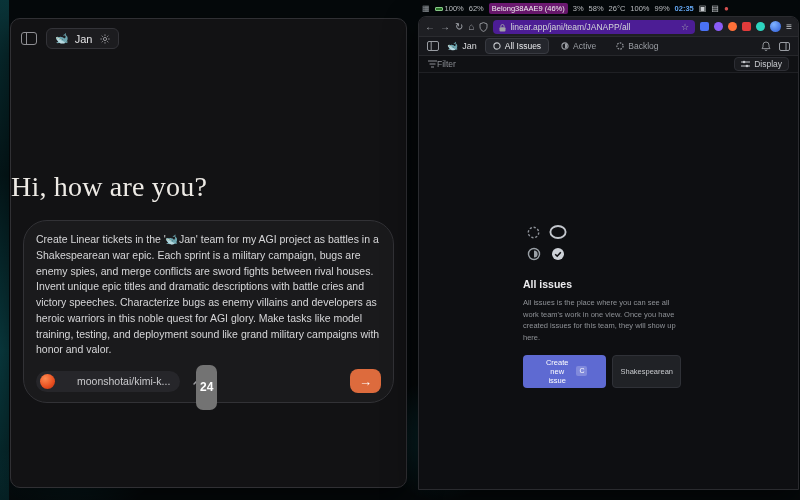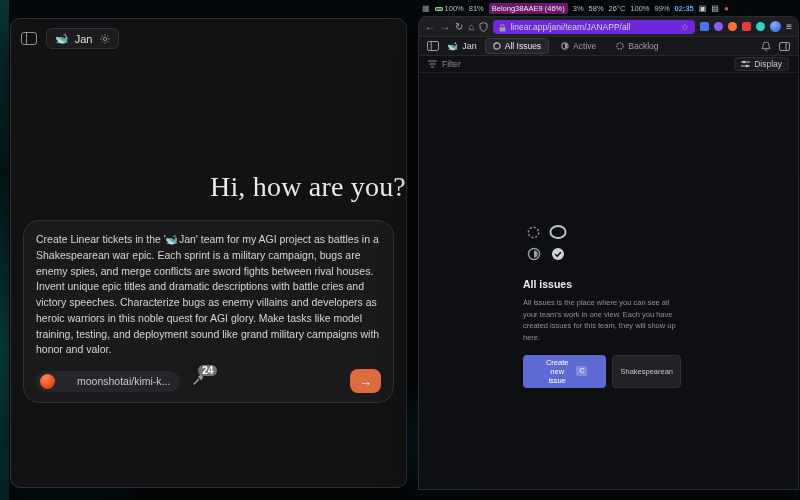--- a/index.html
+++ b/index.html
@@ -18,34 +18,34 @@
 
   
   .chat-window { position:absolute; left:10px; top:18px; width:397px; height:470px;
     background:#121214; border:1px solid #303034; border-radius:10px;
     box-shadow:0 12px 32px rgba(0,0,0,.55); overflow:hidden; }
   .chat-titlebar { display:flex; align-items:center; gap:9px; padding:9px 10px 4px; }
   .icon-btn { display:inline-flex; align-items:center; justify-content:center; cursor:pointer; }
   .team-pill { display:flex; align-items:center; gap:6px; background:#1c1c1f; border:1px solid #333338;
     border-radius:6px; padding:3px 8px; font-size:11px; color:#e2e2e4; cursor:pointer; }
   .team-pill .gear { display:inline-flex; margin-left:2px; }
-  .greeting { text-align:right; margin-top:118px; }
+  .greeting { text-align:left; margin-top:118px; }
   .greeting h1 { font-family:"Liberation Serif", serif; font-weight:500; font-size:28px; color:#edeae5; letter-spacing:.2px; }
   .greeting .sub { margin-top:11px; font-size:12.5px; color:#8e8e93; }
-  .composer { margin:17px 12px 0; background:#1a1a1c; border:1px solid #323236; border-radius:16px;
+  .composer { margin:17px 12px 0; background:#1a1a1c; border:1px solid #323236; border-radius:24px;
     padding:11px 12px 9px; }
   .prompt-text { font-size:10.5px; line-height:1.5; color:#d7d7d9; }
   .composer-row { display:flex; align-items:center; margin-top:11px; gap:12px; }
   .model-pill { display:flex; align-items:center; gap:22px; background:#26262a; border-radius:14px;
     padding:3px 10px 3px 4px; font-size:10.5px; color:#c9c9cc; cursor:pointer; }
   .model-dot { width:15px; height:15px; border-radius:50%;
     background:radial-gradient(circle at 35% 30%,#ff8a50,#e84e1f 60%,#b23113); display:inline-block; }
   .tools { position:relative; display:inline-flex; align-items:center; cursor:pointer; }
   .tools .badge { position:absolute; top:-7px; right:-12px; background:#737373; color:#fff;
-    font-size:10px; line-height:11px; padding:0 4px; border-radius:7px; font-weight:bold; }
+    font-size:12px; line-height:11px; padding:17px 4px; border-radius:7px; font-weight:bold; }
   .send { margin-left:auto; width:31px; height:24px; border:none; border-radius:8px; background:#dd6b3d;
     color:#fff; font-size:13px; display:flex; align-items:center; justify-content:center; cursor:pointer; }
 
   
   .system-bar { position:absolute; left:419px; top:2px; width:379px; height:13px;
     display:flex; align-items:center; gap:5px; font-size:7.5px; color:#c3c6ca; padding:0 3px; }
   .sys-item { white-space:nowrap; }
   .sys-icon { display:inline-block; font-size:8px; color:#9aa0a6; }
   .batt { display:inline-block; width:8px; height:4px; border:1px solid #8fd48f; border-radius:1px; background:#2f7d2f; margin-right:2px; }
   .wifi-badge { background:#701a75; color:#fff; border-radius:2px; padding:0 3px; line-height:11px; }
@@ -53,21 +53,21 @@
   .tray-glyph { color:#d6d9dd; font-size:8px; }
   .tray-red { color:#e25555; }
 
   
   .browser-window { position:absolute; left:418px; top:16px; width:381px; height:474px;
     background:#0e0f12; border:1px solid #2a2b2f; border-radius:8px 8px 0 0; overflow:hidden;
     box-shadow:0 12px 32px rgba(0,0,0,.55); display:flex; flex-direction:column; }
   .browser-toolbar { height:20px; background:#1e1f23; border-bottom:1px solid #2a2b2f;
     display:flex; align-items:center; gap:5px; padding:0 6px; flex:0 0 auto; }
   .nav-glyph { font-size:10px; color:#a7aab0; cursor:pointer; line-height:1; }
-  .address-bar { flex:1; height:14px; background:#6d28d9; border-radius:4px; display:flex;
+  .address-bar { flex:1; height:14px; background:#4c1d95; border-radius:4px; display:flex;
     align-items:center; gap:4px; padding:0 6px; min-width:0; cursor:text; }
   .address-bar .url { font-size:8.5px; color:#d3d5d9; white-space:nowrap; overflow:hidden; text-overflow:ellipsis; flex:1; }
   .addr-star { font-size:9px; color:#a7aab0; cursor:pointer; }
   .ext { width:9px; height:9px; border-radius:2px; display:inline-block; cursor:pointer; }
   .ext.round { border-radius:50%; }
   .ext-blue { background:#4a72f5; } .ext-purple { background:#8a5cf6; }
   .ext-orange { background:#ff7139; } .ext-red { background:#e23b3b; } .ext-teal { background:#2dd4bf; }
   .avatar { width:11px; height:11px; border-radius:50%; background:radial-gradient(circle at 35% 30%,#7fb2ff,#2d5bd6); cursor:pointer; }
   .menu-glyph { font-size:10px; color:#c3c6ca; cursor:pointer; }
 
@@ -75,21 +75,21 @@
     display:flex; align-items:center; gap:8px; padding:0 8px; flex:0 0 auto; }
   .linear-team { display:flex; align-items:center; gap:4px; font-size:9px; color:#d9dadd; cursor:pointer; }
   .tabs { display:flex; align-items:center; gap:4px; }
   .tab { display:flex; align-items:center; gap:4px; padding:2px 7px; border-radius:4px;
     font-size:8.5px; color:#9b9ea4; border:1px solid transparent; cursor:pointer; }
   .tab.active { background:#24262c; border-color:#383a41; color:#e8e9ec; }
   .linear-header .right { margin-left:auto; display:flex; align-items:center; gap:8px; }
 
   .filter-bar { height:17px; background:#101114; border-bottom:1px solid #1f2024;
     display:flex; align-items:center; justify-content:space-between; padding:0 9px; flex:0 0 auto; }
-  .filter-left { display:flex; align-items:center; gap:5px; font-size:8.5px; color:#8b8e94; cursor:pointer; }
+  .filter-left { display:flex; align-items:center; font-size:8.5px; color:#8b8e94; cursor:pointer; }
   .display-btn { display:flex; align-items:center; gap:4px; background:#1b1c20; border:1px solid #2d2e34;
     border-radius:4px; padding:1px 6px; font-size:8.5px; color:#c7c9cd; cursor:pointer; }
 
   .linear-content { flex:1; background:#0e0f12; position:relative; }
   .empty-state { margin:152px 0 0 104px; width:158px; }
   .status-cluster { display:grid; grid-template-columns:17px 21px; gap:4px 5px; align-items:center; justify-items:center; margin-left:2px; }
   .empty-title { margin-top:13px; font-size:10.5px; font-weight:bold; color:#ececef; }
   .empty-desc { margin-top:7px; font-size:7.5px; line-height:1.55; color:#8e9196; }
   .empty-actions { margin-top:11px; display:flex; gap:6px; }
   .btn-primary { display:flex; align-items:center; gap:4px; background:#5e6ad2; border:none; color:#fff;
@@ -150,21 +150,21 @@
         <button class="send">
           <span>→</span>
         </button>
       </div>
     </div>
   </div>
 
   <div class="system-bar">
     <span class="sys-icon">▦</span>
     <span class="sys-item"><span class="batt"></span><span>100%</span></span>
-    <span class="sys-item">81%</span>
+    <span class="sys-item">62%</span>
     <span class="sys-item wifi-badge">Belong38AAE9 (46%)</span>
     <span class="sys-item">3%</span>
     <span class="sys-item">58%</span>
     <span class="sys-item">26°C</span>
     <span class="sys-item">100%</span>
     <span class="sys-item">99%</span>
     <span class="sys-item time">02:35</span>
     <span class="tray-glyph">▣</span>
     <span class="tray-glyph">▤</span>
     <span class="tray-glyph tray-red">●</span>
@@ -289,21 +289,21 @@
               </svg>
           </span>
           <span>
             <svg width="14" height="14" viewBox="0 0 14 14">
                 <circle cx="7" cy="7" r="6" fill="#ced2d8"></circle>
                 <path d="M4.2 7.2 6.2 9.2 9.8 5.2" stroke="#0e0f12" stroke-width="1.6" fill="none"></path>
               </svg>
           </span>
         </div>
         <div class="empty-title">All issues</div>
-        <div class="empty-desc">All issues is the place where you can see all your team's work in one view. Each you have created issues for this team, they will show up here.</div>
+        <div class="empty-desc">All issues is the place where you can see all work team's work in one view. Once you have created issues for this team, they will show up here.</div>
         <div class="empty-actions">
           <button class="btn-primary">
             <span>Create new issue</span>
             <span class="kbd">C</span>
           </button>
           <button class="btn-secondary">Shakespearean</button>
         </div>
       </div>
     </div>
   </div>

